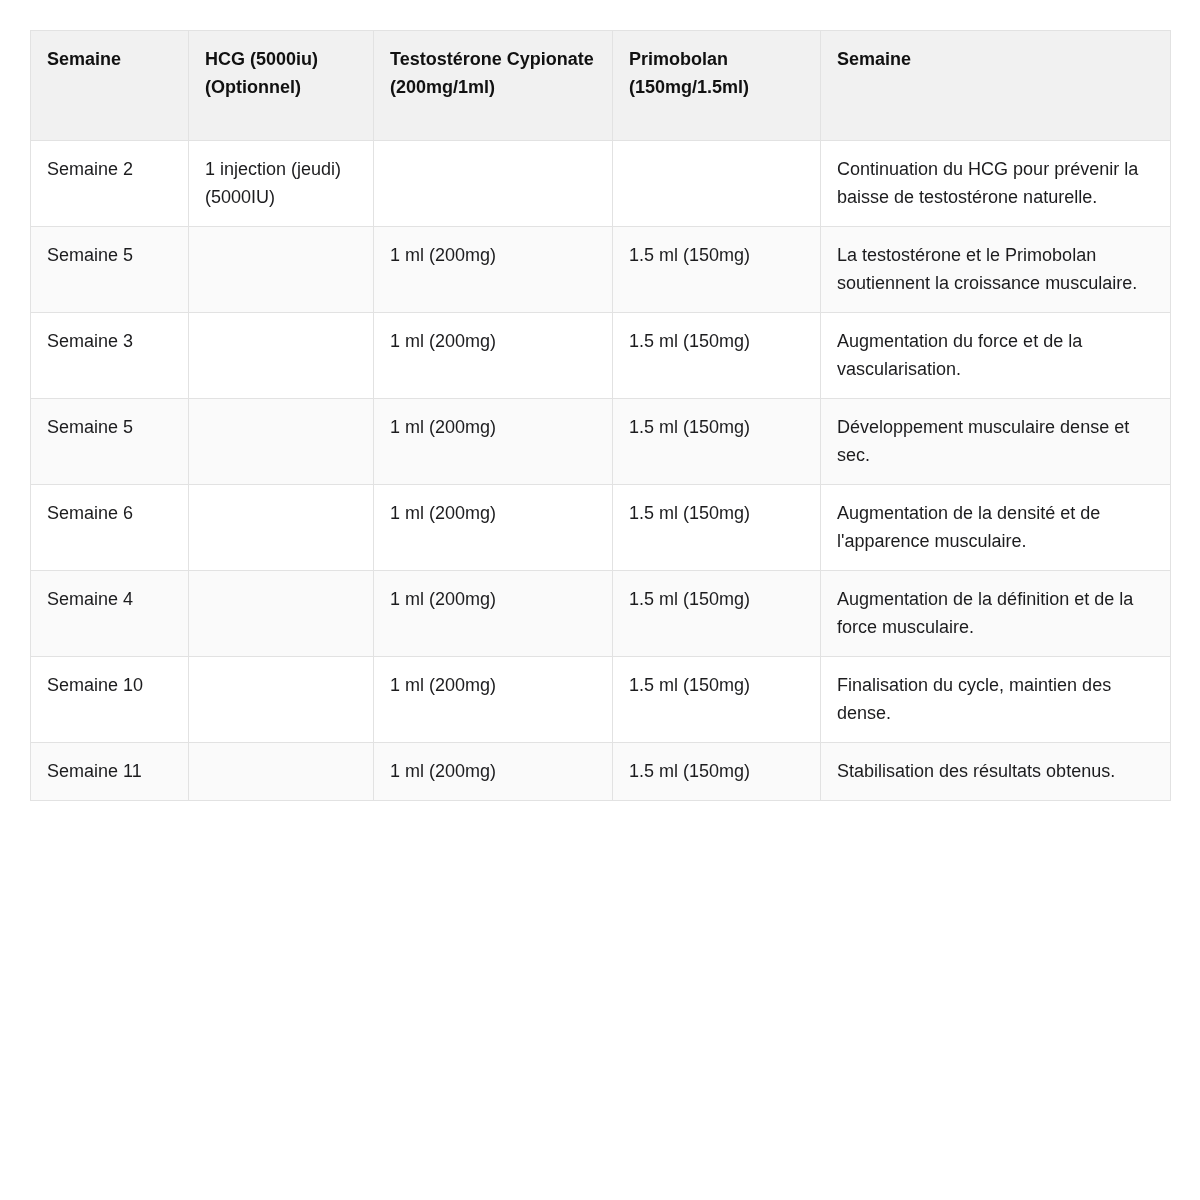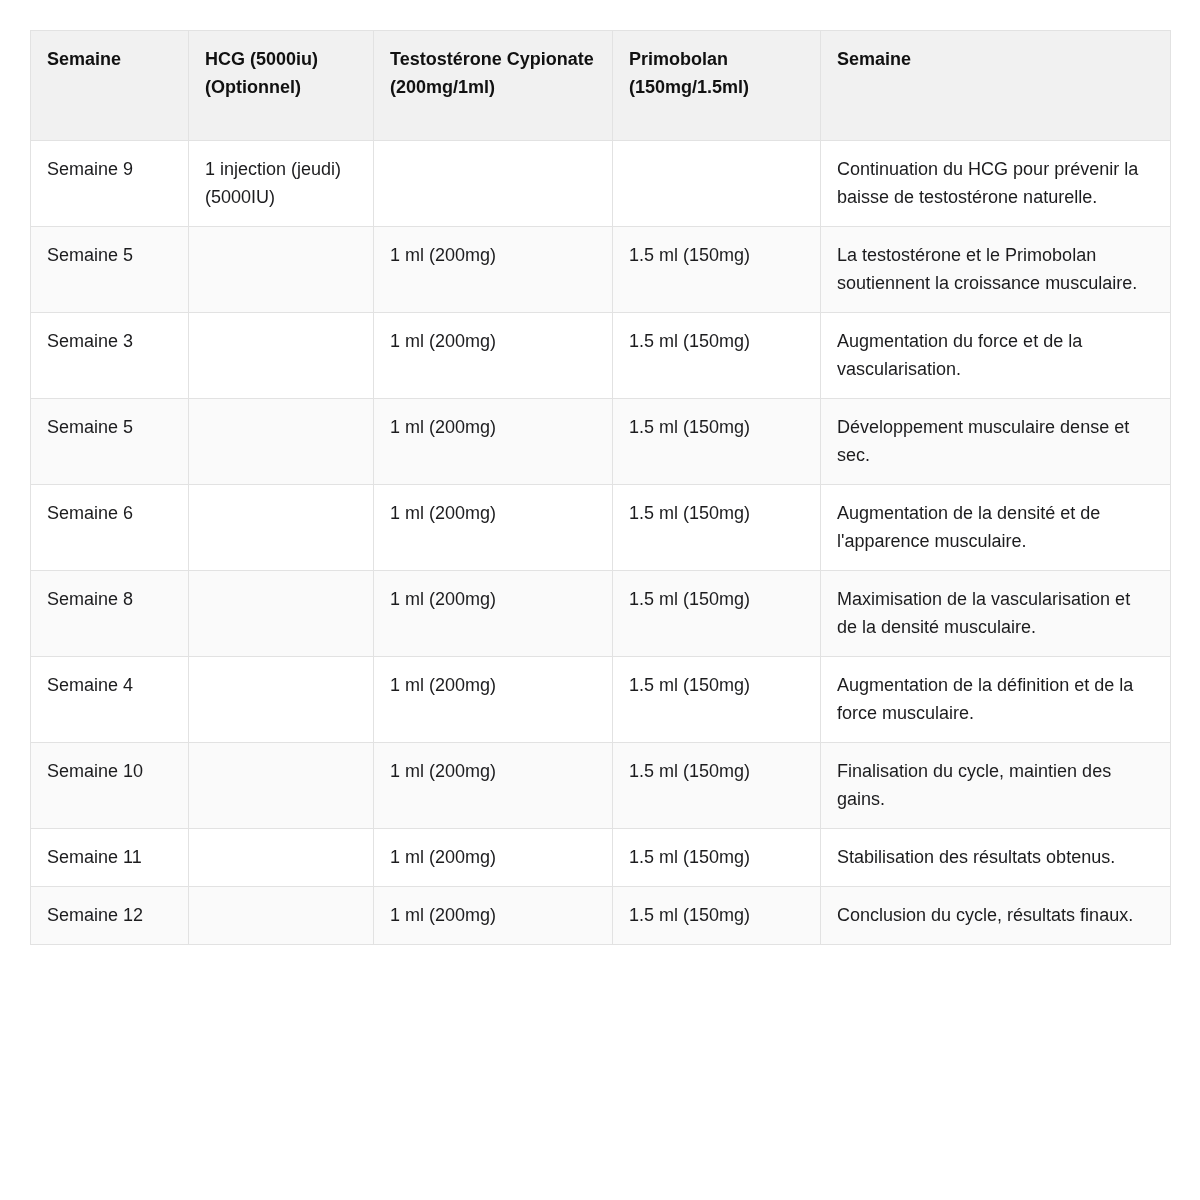--- a/index.html
+++ b/index.html
@@ -63,21 +63,21 @@
       <tr>
         <th>Semaine</th>
         <th>HCG (5000iu) (Optionnel)</th>
         <th>Testostérone Cypionate (200mg/1ml)</th>
         <th>Primobolan (150mg/1.5ml)</th>
         <th>Semaine</th>
       </tr>
     </thead>
     <tbody id="table-body">
         <tr>
-    <td>Semaine 9</td>
+    <td>Semaine 2</td>
     <td>1 injection (jeudi) (5000IU)</td>
     <td></td>
     <td></td>
     <td>Continuation du HCG pour prévenir la baisse de testostérone naturelle.</td>
   </tr>
         <tr>
     <td>Semaine 5</td>
     <td></td>
     <td>1 ml (200mg)</td>
     <td>1.5 ml (150mg)</td>
@@ -98,49 +98,35 @@
     <td>Développement musculaire dense et sec.</td>
   </tr>
         <tr>
     <td>Semaine 6</td>
     <td></td>
     <td>1 ml (200mg)</td>
     <td>1.5 ml (150mg)</td>
     <td>Augmentation de la densité et de l'apparence musculaire.</td>
   </tr>
         <tr>
-    <td>Semaine 8</td>
-    <td></td>
-    <td>1 ml (200mg)</td>
-    <td>1.5 ml (150mg)</td>
-    <td>Maximisation de la vascularisation et de la densité musculaire.</td>
-  </tr>
-        <tr>
     <td>Semaine 4</td>
     <td></td>
     <td>1 ml (200mg)</td>
     <td>1.5 ml (150mg)</td>
     <td>Augmentation de la définition et de la force musculaire.</td>
   </tr>
         <tr>
     <td>Semaine 10</td>
     <td></td>
     <td>1 ml (200mg)</td>
     <td>1.5 ml (150mg)</td>
-    <td>Finalisation du cycle, maintien des gains.</td>
+    <td>Finalisation du cycle, maintien des dense.</td>
   </tr>
         <tr>
     <td>Semaine 11</td>
     <td></td>
     <td>1 ml (200mg)</td>
     <td>1.5 ml (150mg)</td>
     <td>Stabilisation des résultats obtenus.</td>
   </tr>
-        <tr>
-    <td>Semaine 12</td>
-    <td></td>
-    <td>1 ml (200mg)</td>
-    <td>1.5 ml (150mg)</td>
-    <td>Conclusion du cycle, résultats finaux.</td>
-  </tr>
       </tbody>
   </table>
 </div>
 
 </body></html>

